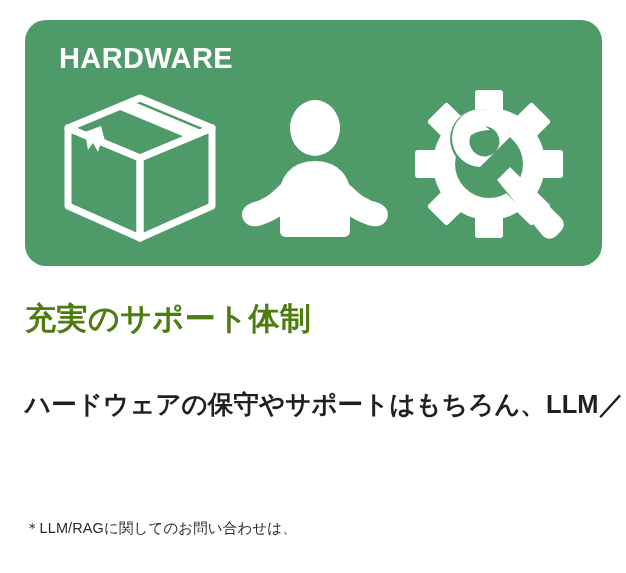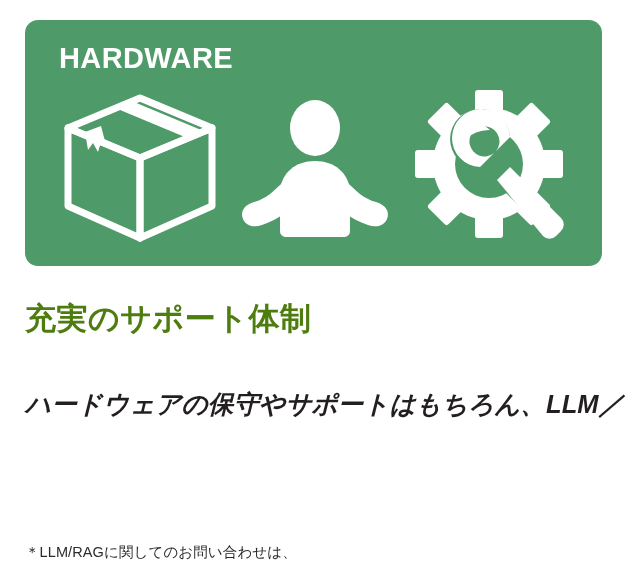--- a/index.html
+++ b/index.html
@@ -18,21 +18,21 @@
   }
 
   
   .hero-card {
     position: absolute;
     left: 25px;
     top: 20px;
     width: 577px;
     height: 246px;
     background: #4f9a69;
-    border-radius: 13px;
+    border-radius: 21px;
     overflow: hidden;
   }
 
   .hero-label {
     position: absolute;
     color: #ffffff;
     font-weight: bold;
     font-size: 29px;
     letter-spacing: 0.4px;
     line-height: 1;
@@ -80,34 +80,33 @@
     position: absolute;
     left: 25px;
     top: 385px;
     width: 575px;
     font-size: 25.5px;
     font-weight: bold;
     line-height: 38px;
     letter-spacing: 0.1px;
     color: #231f20;
   }
-  .body-copy .line { display: block; white-space: nowrap; font-style: italic; }
+  .body-copy .line { display: block; white-space: nowrap; }
 
   
   .footnote {
     position: absolute;
     left: 25px;
     top: 518px;
     width: 575px;
     font-size: 14.5px;
     font-weight: normal;
     line-height: 21px;
     letter-spacing: 0.1px;
     color: #2b2b2b;
-    margin-top: 24px;
   }
   .footnote .line { display: block; white-space: nowrap; }
 </style>
 </head>
 <body>
 
 <div class="hero-card">
 
   <div class="hero-label hardware">HARDWARE</div>
 

